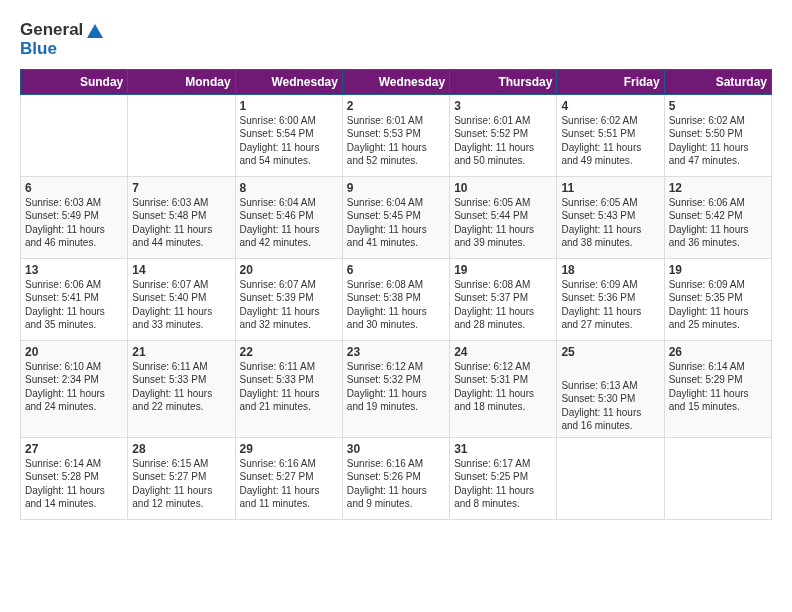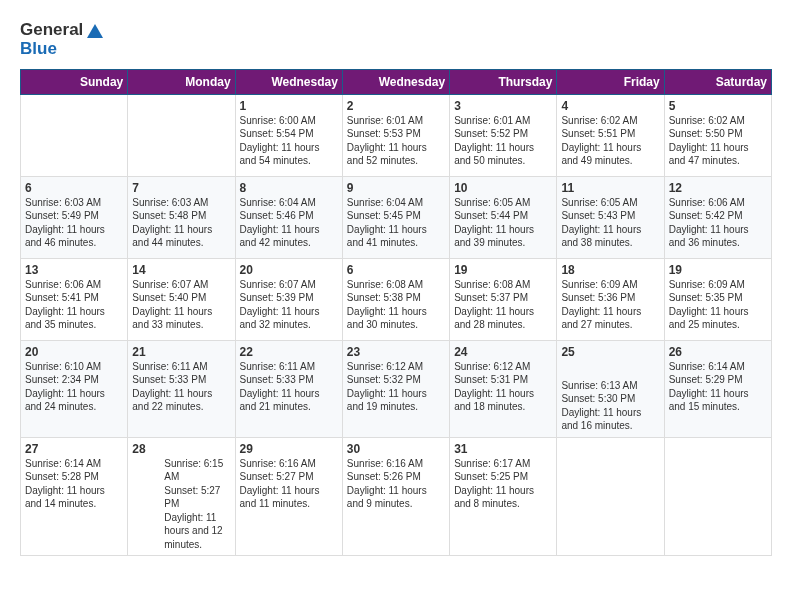--- a/index.html
+++ b/index.html
@@ -288,21 +288,21 @@
         </tr>
         <tr>
           <td>
             <span class="day-num">27</span>
             <div class="day-info" style="white-space: pre-line;">Sunrise: 6:14 AM
 Sunset: 5:28 PM
 Daylight: 11 hours and 14 minutes.</div>
           </td>
           <td>
             <span class="day-num">28</span>
-            <div class="day-info" style="white-space: pre-line; margin-left: 32px;">Sunrise: 6:15 AM
+            <div class="day-info" style="white-space: pre-line;">Sunrise: 6:15 AM
 Sunset: 5:27 PM
 Daylight: 11 hours and 12 minutes.</div>
           </td>
           <td>
             <span class="day-num">29</span>
             <div class="day-info" style="white-space: pre-line;">Sunrise: 6:16 AM
 Sunset: 5:27 PM
 Daylight: 11 hours and 11 minutes.</div>
           </td>
           <td>

